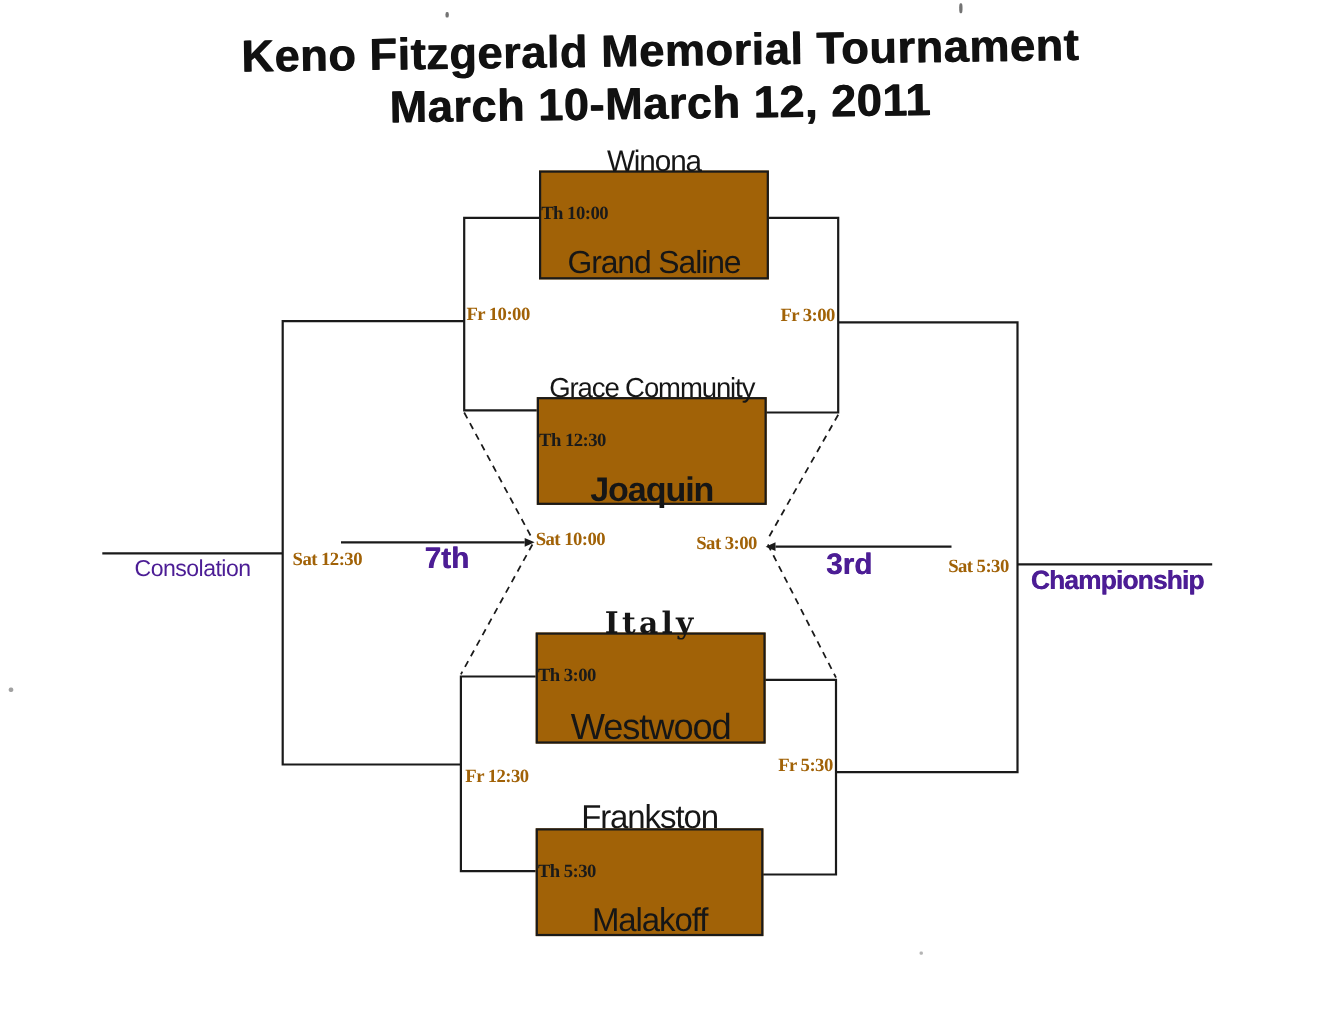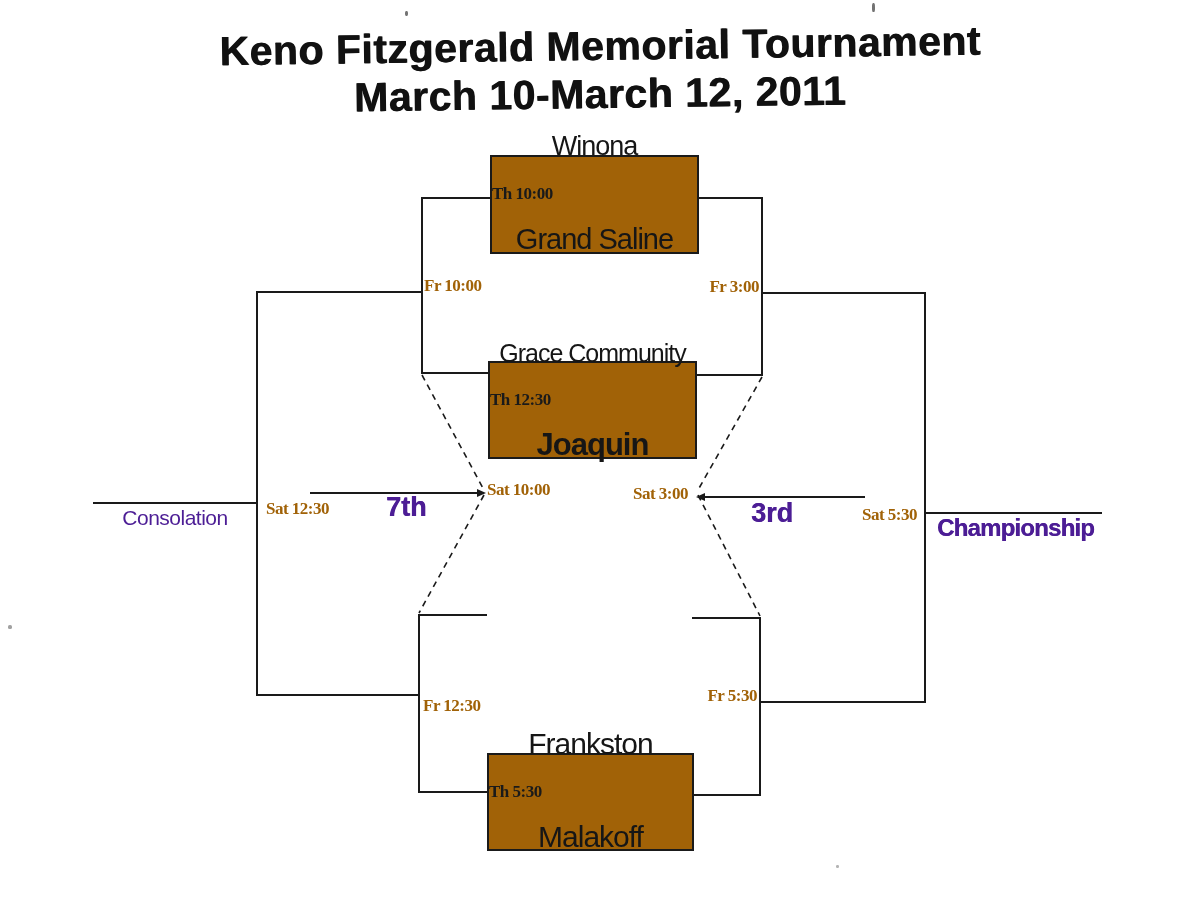--- a/index.html
+++ b/index.html
@@ -92,20 +92,25 @@
     <div class="game-time">Th 10:00</div>
     <div class="team team-bottom" style="font-size:29px;">Grand Saline</div>
   </div>
 
   <div class="game" style="left:488px;top:333px;width:205px;height:94px;margin-top:28px;">
     <div class="team team-top" style="font-size:25px;">Grace Community</div>
     <div class="game-time">Th 12:30</div>
     <div class="team team-bottom bold-team" style="font-size:31px;">Joaquin</div>
   </div>
 
+  <div class="game" style="left:487px;top:575px;width:205px;height:97px;">
+    <div class="team team-top serif-team" style="font-size:27px;">Italy</div>
+    <div class="game-time">Th 3:00</div>
+    <div class="team team-bottom" style="font-size:33px;">Westwood</div>
+  </div>
 
   <div class="game" style="left:487px;top:753px;width:203px;height:94px;">
     <div class="team team-top" style="font-size:30px;">Frankston</div>
     <div class="game-time">Th 5:30</div>
     <div class="team team-bottom" style="font-size:30px;">Malakoff</div>
   </div>
 
   <div class="abs slbl" style="left:424px;top:277px;">Fr 10:00</div>
   <div class="abs slbl" style="left:702px;top:278px;width:57px;text-align:right;">Fr 3:00</div>
   <div class="abs slbl" style="left:423px;top:697px;">Fr 12:30</div>

